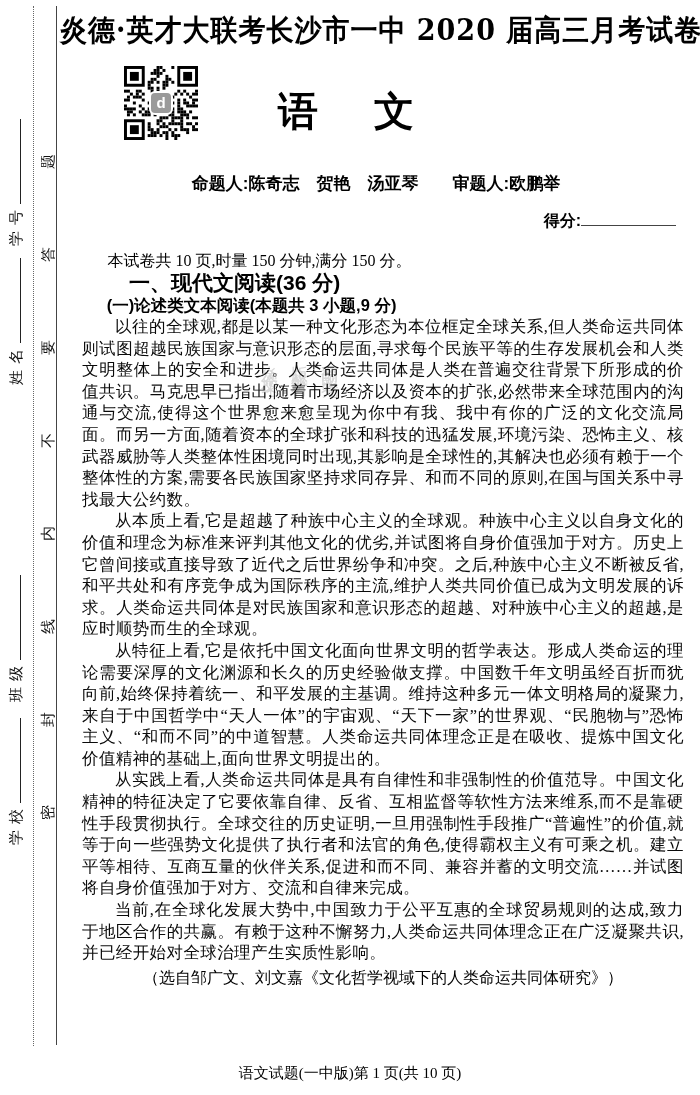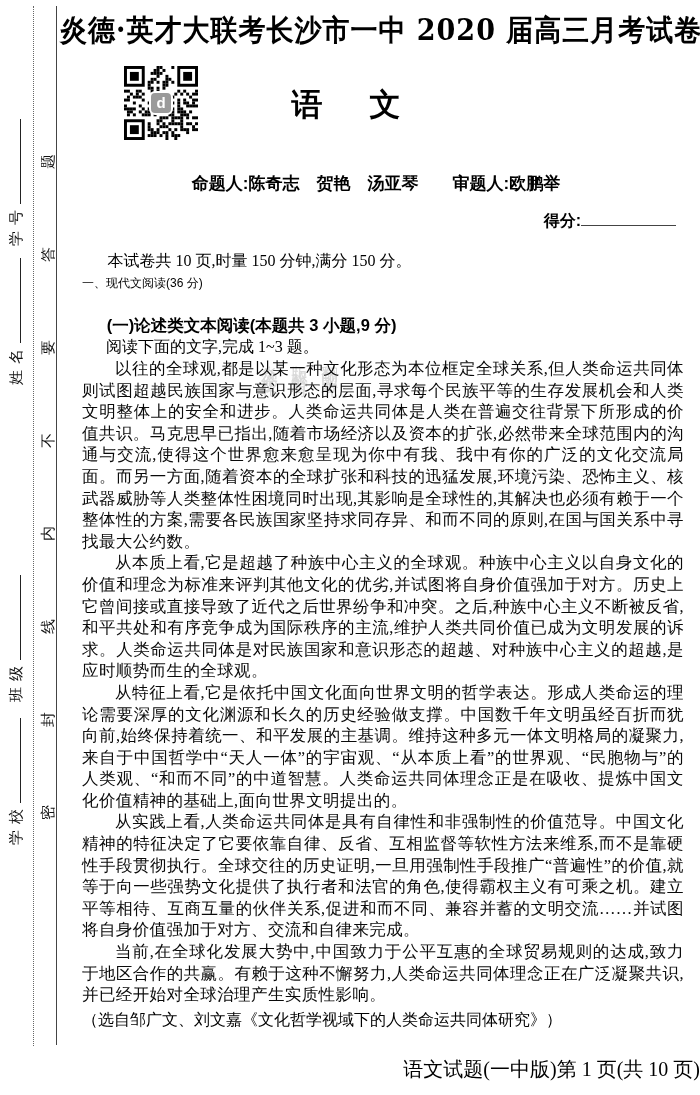--- a/index.html
+++ b/index.html
@@ -28,48 +28,48 @@
                 font-family:"DejaVu Serif","Liberation Serif",serif;
                 font-weight:900; font-size:27px; letter-spacing:1px; white-space:nowrap;
                 transform:scaleY(1.08); }
   .qr-wrap { position:absolute; left:124px; top:66px; width:74px; height:74px; }
   .qr-wrap svg { width:74px; height:74px; display:block; }
   .qr-logo { position:absolute; left:25px; top:25px; width:24px; height:24px; border-radius:6px;
              background:#9a9a9a; border:2px solid #fff; color:#fff; font-family:"Liberation Sans",sans-serif;
              font-weight:bold; font-size:15px; text-align:center; line-height:20px; }
   .subject-title { position:absolute; left:0; top:84px; width:700px; text-align:center;
                    font-family:"Liberation Sans","DejaVu Sans",sans-serif;
-                   font-weight:bold; font-size:31px; letter-spacing:8px; }
+                   font-weight:bold; font-size:40px; letter-spacing:8px; }
   .setters { position:absolute; left:96px; top:172px; width:560px; text-align:center;
              font-family:"Liberation Sans","DejaVu Sans",sans-serif;
              font-weight:bold; font-size:17px; white-space:nowrap; }
   .score-line { position:absolute; top:210px; right:24px;
                 font-family:"Liberation Sans",sans-serif; font-weight:bold; font-size:16px; }
   .score-blank { display:inline-block; width:95px; height:16px; border-bottom:1.5px solid #444; }
 
   
   .watermark { position:absolute; left:258px; top:352px; display:flex; gap:7px;
                z-index:0; pointer-events:none; }
   .watermark .wm-col { writing-mode:vertical-rl; font-size:17px; letter-spacing:5px;
                        color:#d9d9d9; font-family:"Liberation Serif",serif; }
 
   
   .article { position:absolute; left:82px; top:250px; width:602px; z-index:1; }
   .intro { font-size:16px; line-height:22px; text-indent:1.6em; }
-  .h1 { font-family:"Liberation Sans","DejaVu Sans",sans-serif; font-weight:normal;
-        font-size:12px; line-height:22px; }
+  .h1 { font-family:"Liberation Sans","DejaVu Sans",sans-serif; font-weight:bold;
+        font-size:21px; line-height:22px;margin-left:47px; }
   .h2 { font-family:"Liberation Sans","DejaVu Sans",sans-serif; font-weight:bold;
-        font-size:16.5px; line-height:22px; text-indent:1.5em;margin-top:20px; }
+        font-size:16.5px; line-height:22px; text-indent:1.5em; }
   .instr { font-size:16px; line-height:22px; text-indent:1.5em; }
   .para { font-size:16.5px; line-height:21.6px; text-indent:2em; text-align:justify;
           letter-spacing:0.4px; color:#0a0a0a; }
-  .attribution { font-size:16px; line-height:24px; text-align:left; padding-top:2px; }
-
-  .footer { position:absolute; left:0; bottom:12px; width:700px; text-align:right;
-            font-size:20px; font-family:"Liberation Serif",serif; }
+  .attribution { font-size:16px; line-height:24px; text-align:center; padding-top:2px; }
+
+  .footer { position:absolute; left:0; bottom:12px; width:700px; text-align:center;
+            font-size:15px; font-family:"Liberation Serif",serif; }
 </style>
 </head>
 <body>
 
 <div class="page">
 
   <div class="fields-rot">
     <span class="fgroup g16"><span>学校</span><span class="blank w85"></span></span><span class="fgroup g190"><span>班级</span><span class="blank w85"></span></span><span class="fgroup g12"><span>姓名</span><span class="blank w85"></span></span><span class="fgroup"><span>学号</span><span class="blank w85"></span></span>
   </div>
   <div class="dotted-line"></div>
@@ -264,23 +264,22 @@
   <div class="watermark">
     <span class="wm-col">炎德文化</span>
     <span class="wm-col">版权所有</span>
     <span class="wm-col">翻印必究</span>
   </div>
 
   <div class="article">
     <p class="intro">本试卷共 10 页,时量 150 分钟,满分 150 分。</p>
     <p class="h1">一、现代文阅读(36 分)</p>
     <p class="h2">(一)论述类文本阅读(本题共 3 小题,9 分)</p>
-    <p class="instr">阅读下面的文字,完成 1~3 题。</p>
     <p class="para">以往的全球观,都是以某一种文化形态为本位框定全球关系,但人类命运共同体则试图超越民族国家与意识形态的层面,寻求每个民族平等的生存发展机会和人类文明整体上的安全和进步。人类命运共同体是人类在普遍交往背景下所形成的价值共识。马克思早已指出,随着市场经济以及资本的扩张,必然带来全球范围内的沟通与交流,使得这个世界愈来愈呈现为你中有我、我中有你的广泛的文化交流局面。而另一方面,随着资本的全球扩张和科技的迅猛发展,环境污染、恐怖主义、核武器威胁等人类整体性困境同时出现,其影响是全球性的,其解决也必须有赖于一个整体性的方案,需要各民族国家坚持求同存异、和而不同的原则,在国与国关系中寻找最大公约数。</p>
     <p class="para">从本质上看,它是超越了种族中心主义的全球观。种族中心主义以自身文化的价值和理念为标准来评判其他文化的优劣,并试图将自身价值强加于对方。历史上它曾间接或直接导致了近代之后世界纷争和冲突。之后,种族中心主义不断被反省,和平共处和有序竞争成为国际秩序的主流,维护人类共同价值已成为文明发展的诉求。人类命运共同体是对民族国家和意识形态的超越、对种族中心主义的超越,是应时顺势而生的全球观。</p>
-    <p class="para">从特征上看,它是依托中国文化面向世界文明的哲学表达。形成人类命运的理论需要深厚的文化渊源和长久的历史经验做支撑。中国数千年文明虽经百折而犹向前,始终保持着统一、和平发展的主基调。维持这种多元一体文明格局的凝聚力,来自于中国哲学中“天人一体”的宇宙观、“从本质上看”的世界观、“民胞物与”的人类观、“和而不同”的中道智慧。人类命运共同体理念正是在吸收、提炼中国文化价值精神的基础上,面向世界文明提出的。</p>
+    <p class="para">从特征上看,它是依托中国文化面向世界文明的哲学表达。形成人类命运的理论需要深厚的文化渊源和长久的历史经验做支撑。中国数千年文明虽经百折而犹向前,始终保持着统一、和平发展的主基调。维持这种多元一体文明格局的凝聚力,来自于中国哲学中“天人一体”的宇宙观、“天下一家”的世界观、“民胞物与”恐怖主义、“和而不同”的中道智慧。人类命运共同体理念正是在吸收、提炼中国文化价值精神的基础上,面向世界文明提出的。</p>
     <p class="para">从实践上看,人类命运共同体是具有自律性和非强制性的价值范导。中国文化精神的特征决定了它要依靠自律、反省、互相监督等软性方法来维系,而不是靠硬性手段贯彻执行。全球交往的历史证明,一旦用强制性手段推广“普遍性”的价值,就等于向一些强势文化提供了执行者和法官的角色,使得霸权主义有可乘之机。建立平等相待、互商互量的伙伴关系,促进和而不同、兼容并蓄的文明交流……并试图将自身价值强加于对方、交流和自律来完成。</p>
     <p class="para">当前,在全球化发展大势中,中国致力于公平互惠的全球贸易规则的达成,致力于地区合作的共赢。有赖于这种不懈努力,人类命运共同体理念正在广泛凝聚共识,并已经开始对全球治理产生实质性影响。</p>
     <p class="attribution">（选自邹广文、刘文嘉《文化哲学视域下的人类命运共同体研究》）</p>
   </div>
 
   <div class="footer">语文试题(一中版)第 1 页(共 10 页)</div>
 </div>
 
 </body></html>

